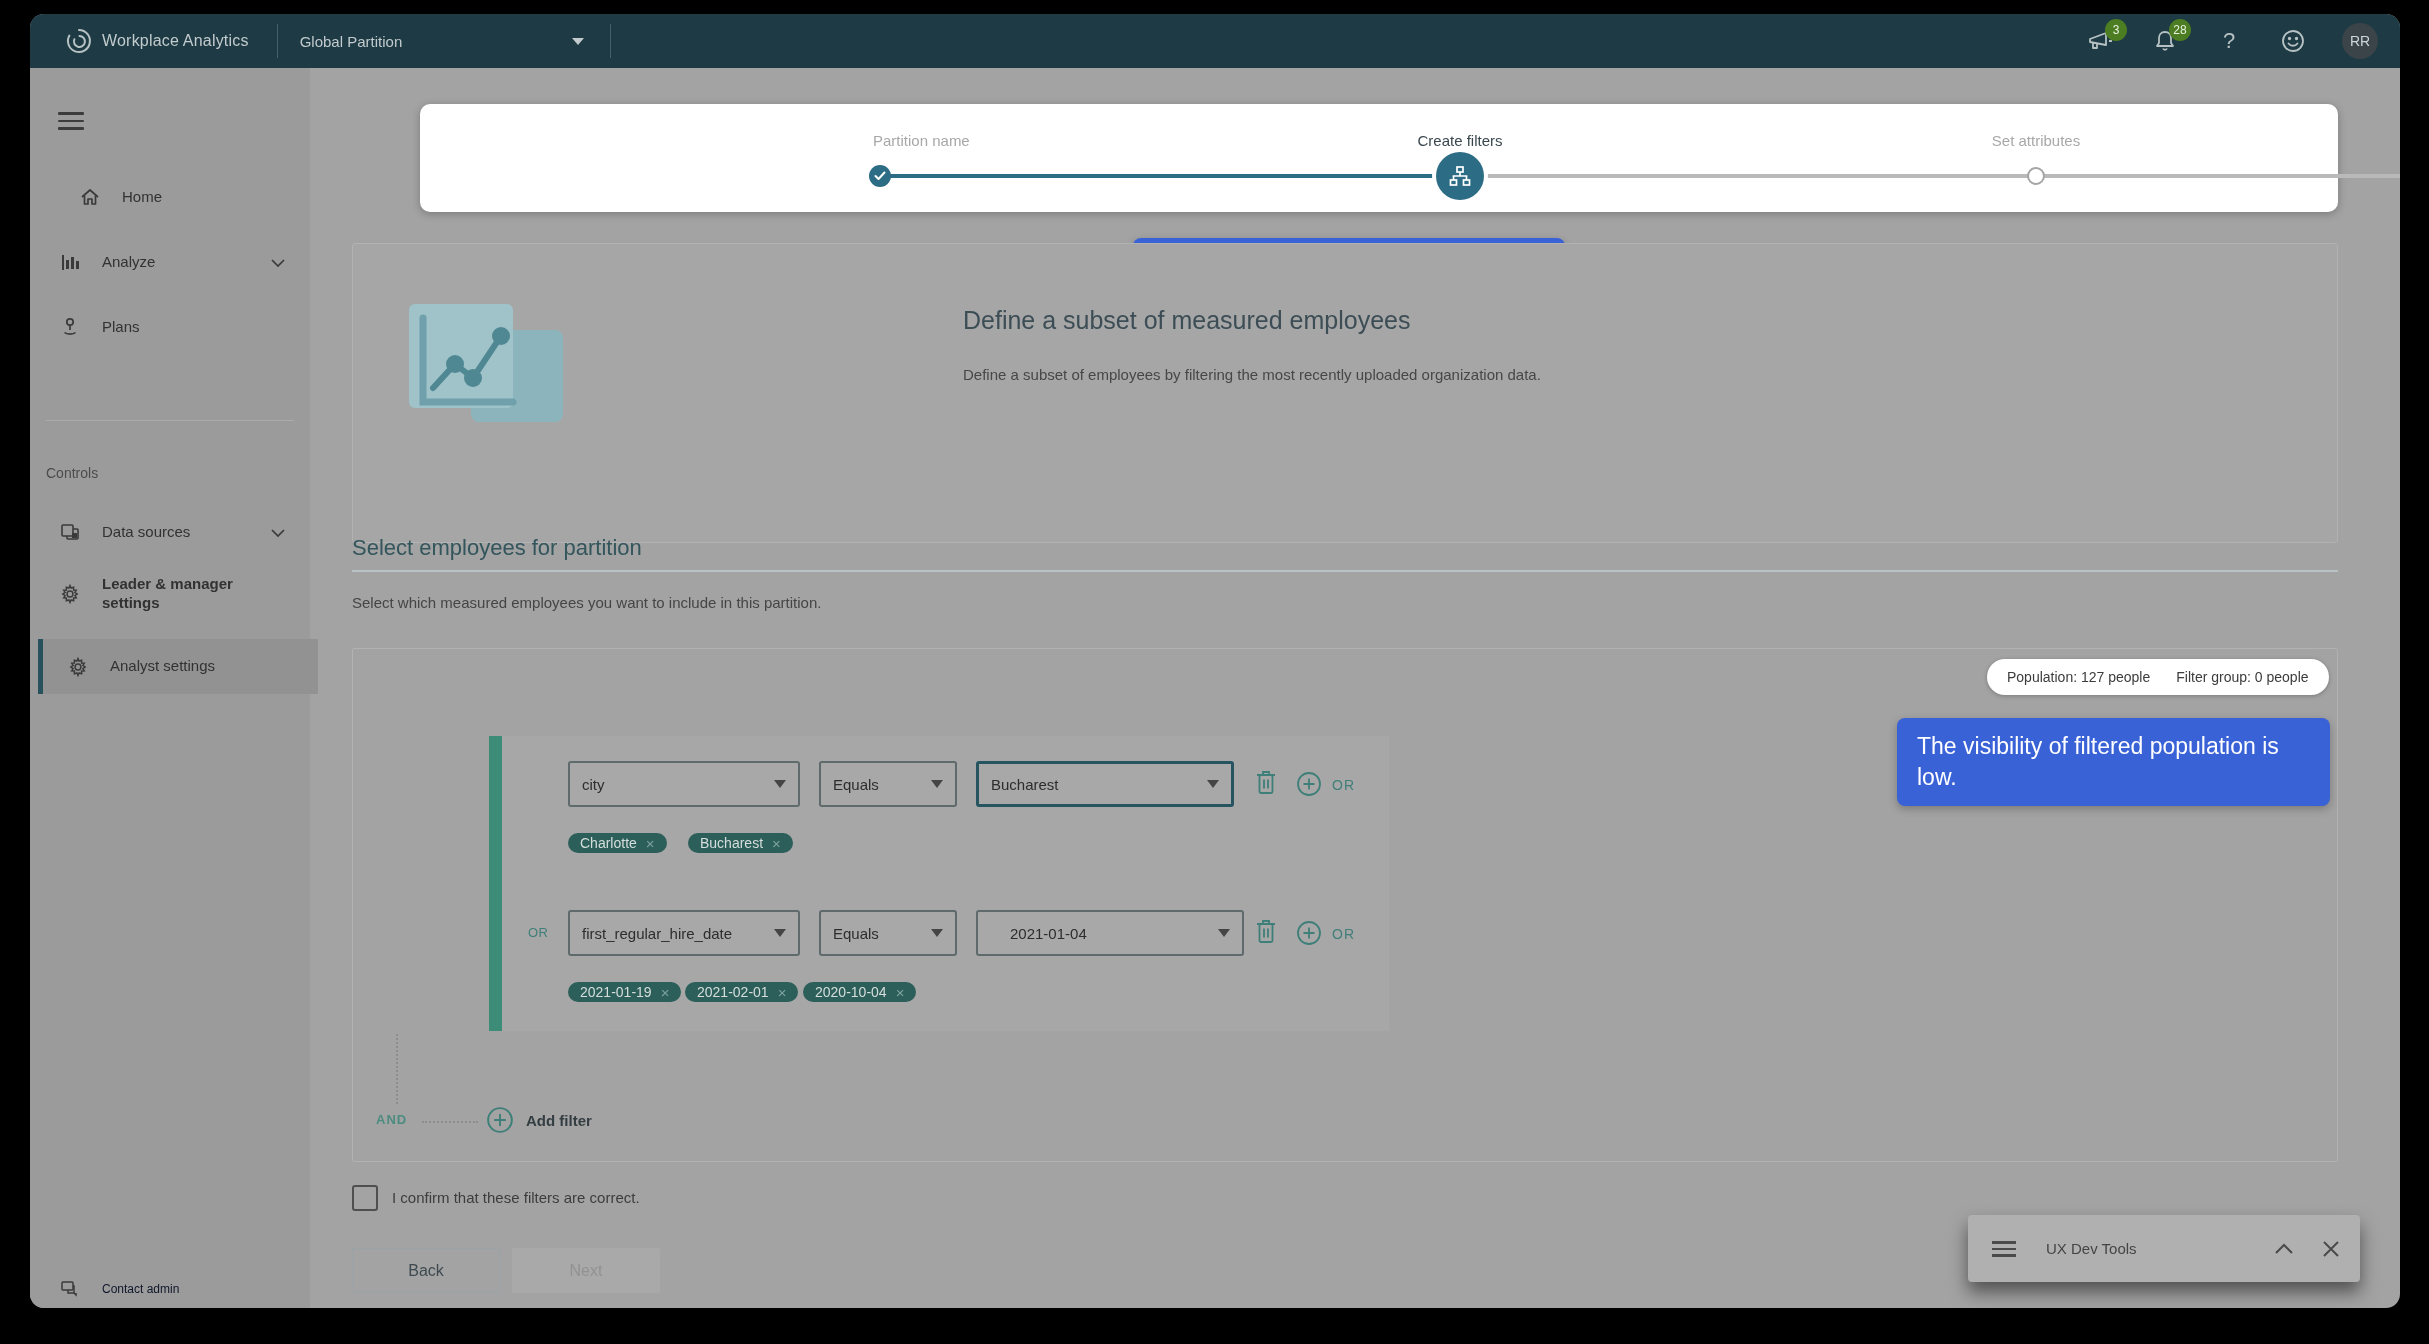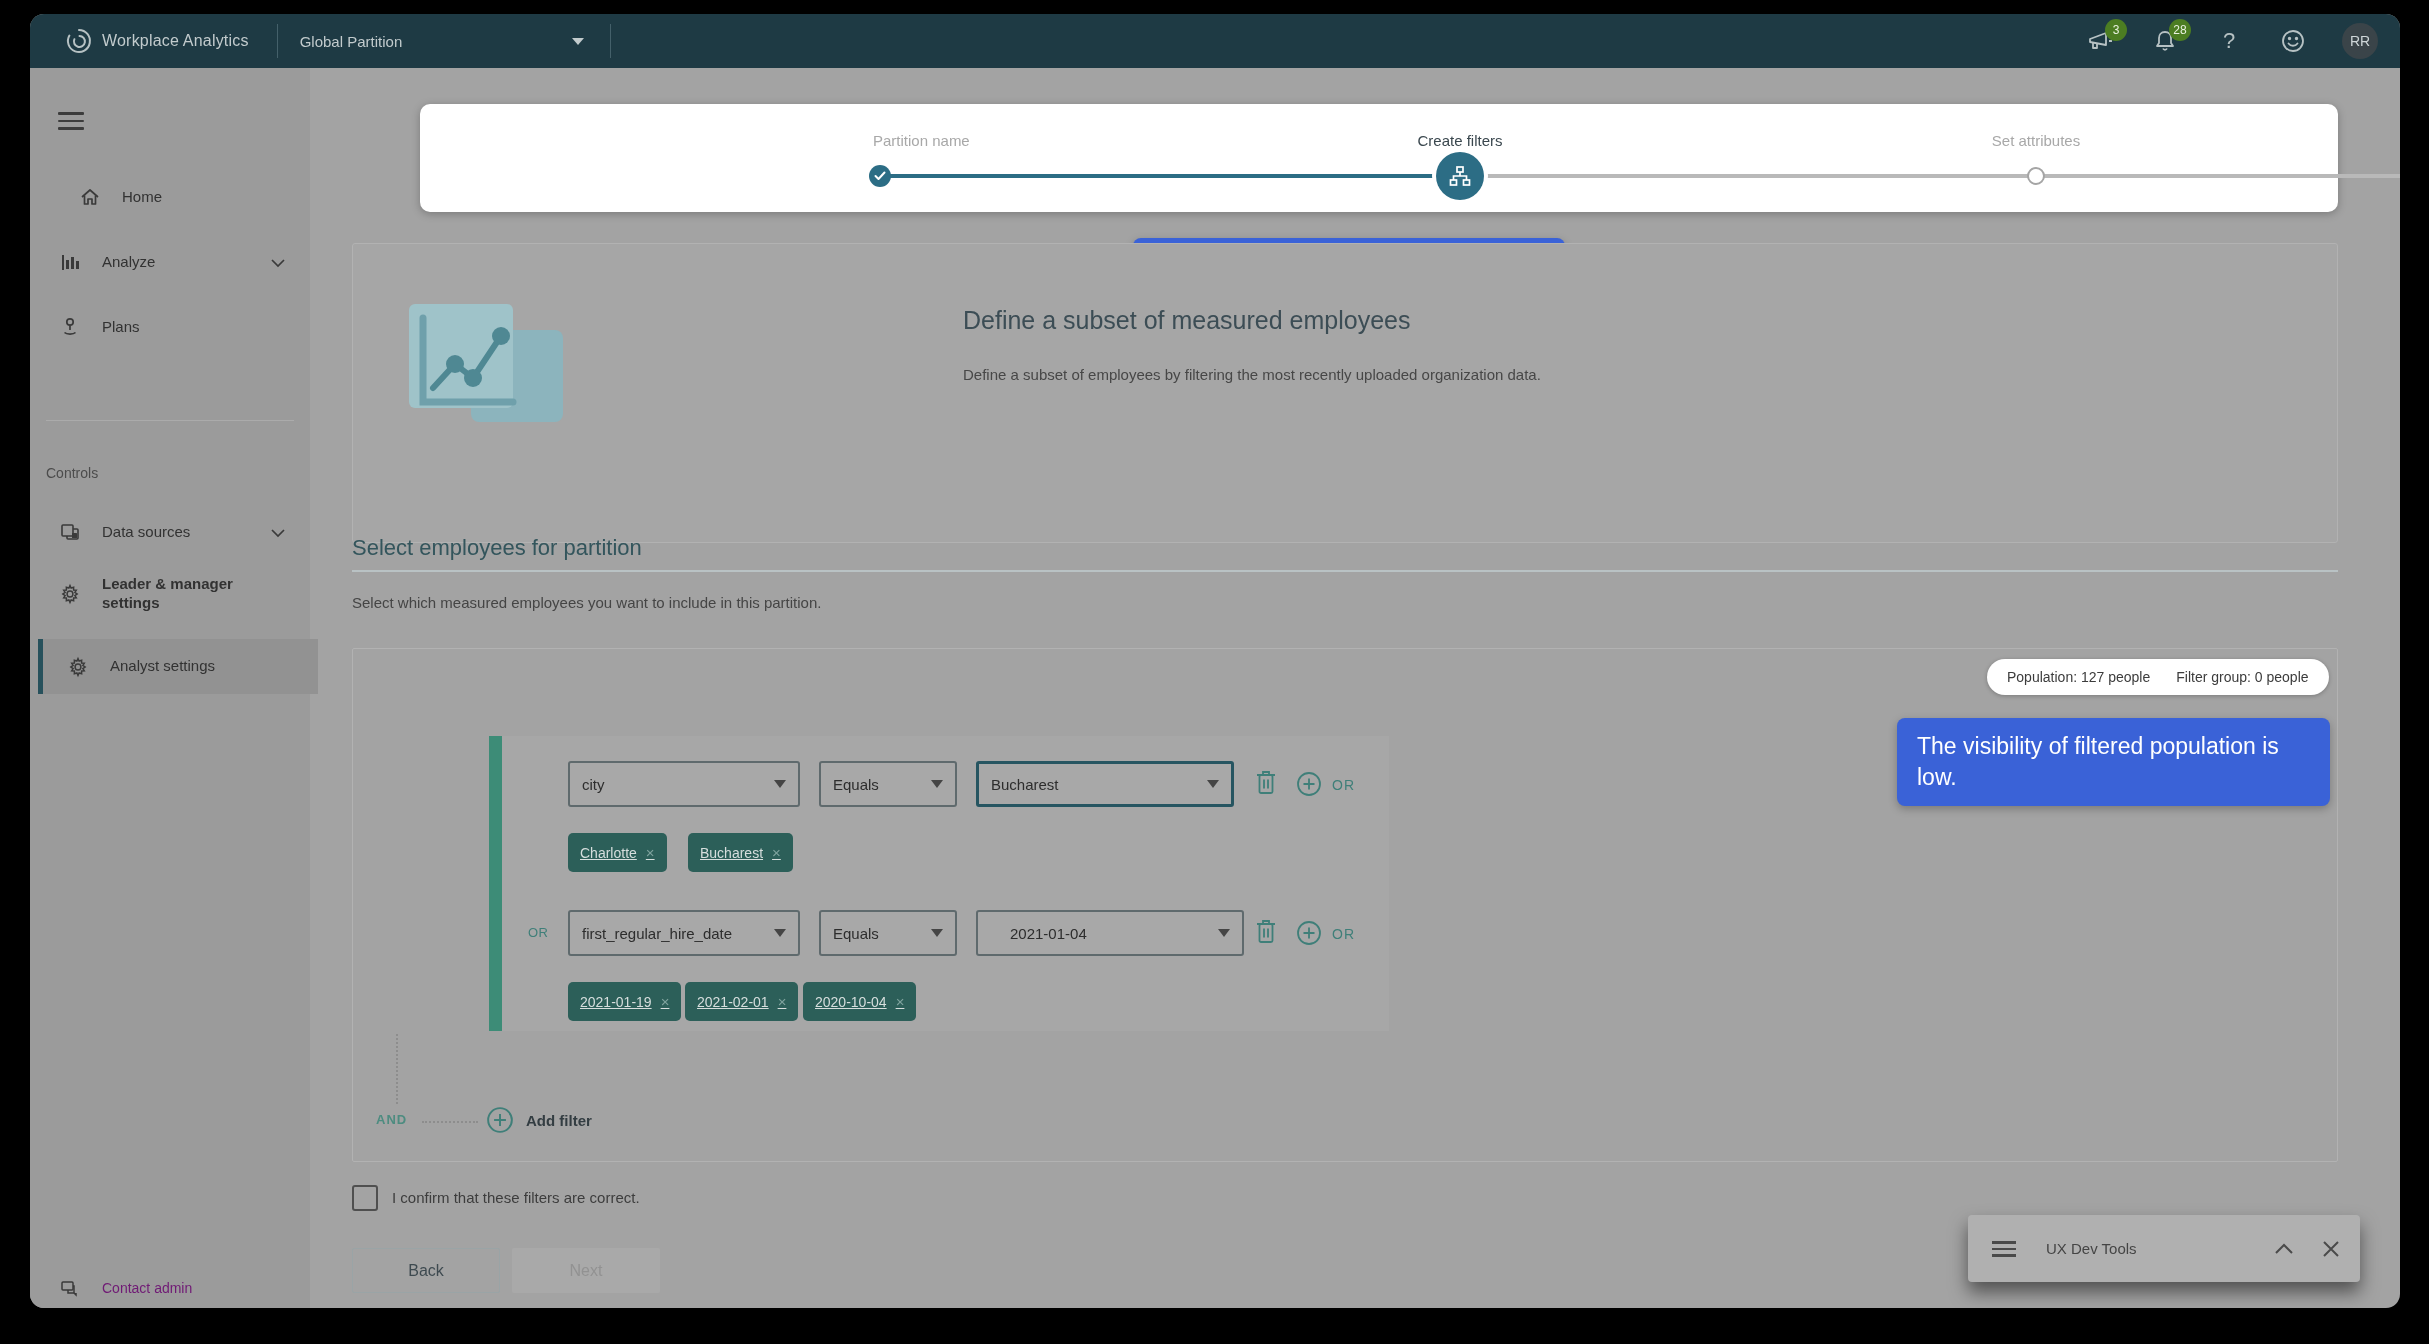--- a/index.html
+++ b/index.html
@@ -30,21 +30,21 @@
   .sb-burger{position:absolute;left:28px;top:44px;width:26px;height:18px;cursor:pointer;}
   .sb-burger span{display:block;height:2.5px;background:#3c3c3c;margin-bottom:5px;border-radius:1px;}
   .sb-item{position:absolute;left:0;width:280px;height:48px;display:flex;align-items:center;cursor:pointer;color:#323232;font-size:15px;}
   .sb-icon{width:24px;margin-left:28px;display:flex;justify-content:center;color:#3a3a3a;}
   .sb-label{margin-left:20px;line-height:1.25;}
   .sb-chevron{position:absolute;right:24px;}
   .sb-divider{position:absolute;left:16px;top:352px;width:248px;height:1px;background:#ababab;}
   .sb-section{position:absolute;left:16px;top:397px;font-size:14px;color:#4c4c4c;}
   .sb-selected{background:#929292;margin-left:8px;}
   .sb-selbar{position:absolute;left:0;top:0;width:5px;height:100%;background:#27515c;}
-  .sb-footer{position:absolute;left:0;top:1197px;width:280px;height:48px;display:flex;align-items:center;cursor:pointer;color:#701a75;font-size:14px;}
+  .sb-footer{position:absolute;left:0;top:1197px;width:280px;height:48px;display:flex;align-items:center;cursor:pointer;color:#0f172a;font-size:12px;}
 
   
   .stepper{position:absolute;left:390px;top:90px;width:1918px;height:108px;background:#fff;
     border-radius:10px;box-shadow:0 2px 8px rgba(0,0,0,.25);}
   .step-label{position:absolute;top:28px;font-size:15px;}
   .lbl-muted{color:#a8a8a8;}
   .lbl-active{color:#3a474e;}
   .step-line{position:absolute;top:70px;height:4px;border-radius:2px;}
   .line-done{background:#2c6d85;}
   .line-todo{background:#b9b9b9;}
@@ -81,22 +81,22 @@
 
   .dd{position:absolute;height:46px;border:2px solid #5f6a6d;border-radius:3px;display:flex;align-items:center;
     font-size:15px;color:#2d2d2d;padding:0 12px;cursor:pointer;background:rgba(255,255,255,0.02);}
   .dd .dd-caret{position:absolute;right:12px;width:0;height:0;border-left:6px solid transparent;
     border-right:6px solid transparent;border-top:8px solid #454545;}
   .dd-focus{border:3px solid #265561;}
   .row-or{position:absolute;font-size:13px;color:#3f7f79;letter-spacing:.5px;}
   .icon-btn{position:absolute;cursor:pointer;}
   .or-add{position:absolute;font-size:14px;color:#3f7f79;letter-spacing:1px;cursor:pointer;}
 
-  .tag{position:absolute;height:39px;background:#2c5f59;border-radius:5px;display:inline-flex;
-    align-items:center;padding:0 12px;font-size:14px;color:#d6dedd;cursor:default;text-decoration:underline;}
+  .tag{position:absolute;height:20px;background:#2c5f59;border-radius:12px;display:inline-flex;
+    align-items:center;padding:0 12px;font-size:14px;color:#d6dedd;cursor:default;}
   .tag .tag-x{margin-left:9px;color:#7fa39e;font-size:15px;cursor:pointer;}
 
   .dotline-v{position:absolute;width:0;border-left:2px dotted #8d8d8d;}
   .dotline-h{position:absolute;height:0;border-top:2px dotted #8d8d8d;}
   .and-label{position:absolute;font-size:13px;color:#4d8c80;letter-spacing:1px;}
   .addfilter{position:absolute;display:flex;align-items:center;cursor:pointer;}
   .addfilter span{margin-left:12px;font-size:15px;font-weight:700;color:#333d42;}
 
   
   .checkbox{position:absolute;left:322px;top:1171px;width:26px;height:26px;border:2px solid #4f4f4f;border-radius:3px;cursor:pointer;}

